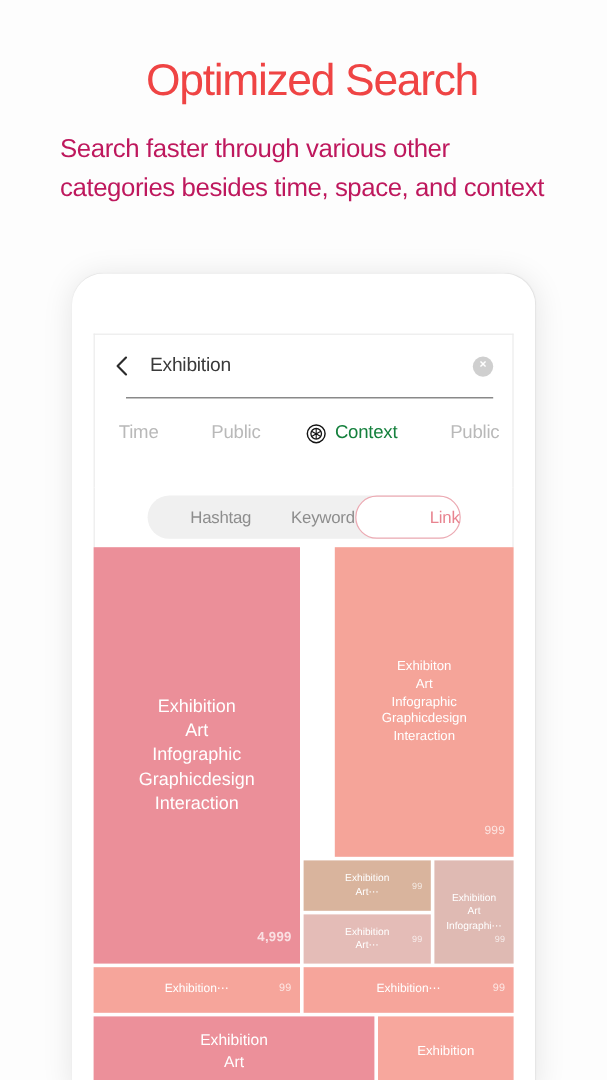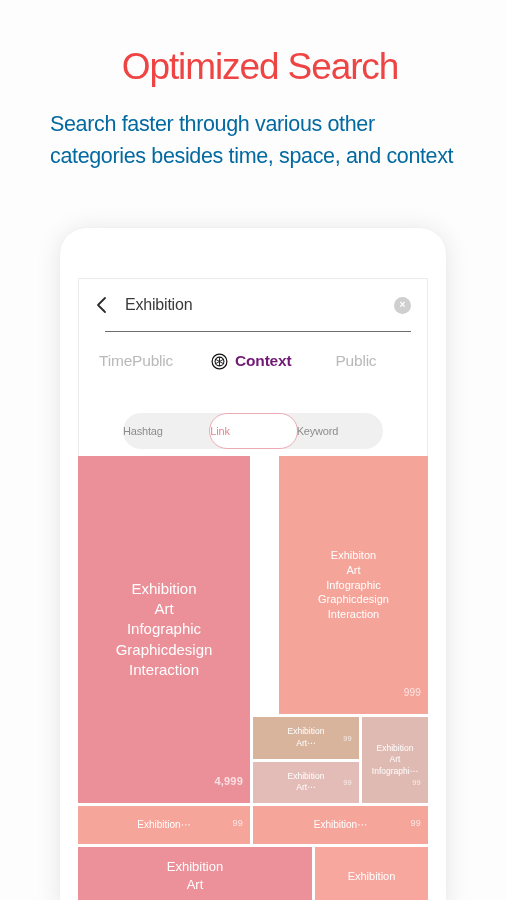--- a/index.html
+++ b/index.html
@@ -12,21 +12,21 @@
   .page { position:relative; width:506px; height:900px; background:#fdfdfd; }
 
   
   .hero { position:absolute; left:50px; top:46px; width:420px; }
   .hero-title {
     font-size:37px; font-weight:normal; letter-spacing:-1.1px;
     color:#ef4444; line-height:1.12;text-align:center;
   }
   .hero-sub {
     margin-top:22px;
-    font-size:21.5px; font-weight:400; color:#0369a1;
+    font-size:21.5px; font-weight:400; color:#be185d;
     line-height:1.47; letter-spacing:-0.35px;
   }
 
   
   .phone {
     position:absolute; left:60px; top:228px;
     width:386px; height:680px;
     background:#ffffff;
     border-radius:26px 26px 0 0;
     box-shadow:0 2px 26px rgba(0,0,0,0.10), 0 0 1px rgba(0,0,0,0.08);
@@ -54,37 +54,37 @@
     background:#cfcfcf; display:flex; align-items:center; justify-content:center;
     color:#ffffff; font-size:10px; line-height:1; font-weight:bold;
   }
   .search-underline { height:1px; background:#6d6d6d; margin:0 16px 0 26px; }
 
   .tabs { display:flex; align-items:center; height:58px; padding:0 20px; gap:0; }
   .tab {
     font-size:15.5px; color:#b9b9b9; letter-spacing:-0.2px;
     display:flex; align-items:center; white-space:nowrap;
   }
-  .tab.t-time   { }
+  .tab.t-time   { margin-right:44px; }
   .tab.t-space  { margin-right:38px; }
-  .tab.t-context{ margin-right:44px; color:#701a75; font-weight:bold; }
+  .tab.t-context{ margin-right:44px; color:#15803d; font-weight:normal; }
   .ctx-icon { width:17px; height:17px; margin-right:7px; flex:0 0 auto; }
 
   
   .seg-wrap {
     position:absolute; left:18px; top:178px; width:350px; height:50px;
     background:#fff; border-left:1px solid #ececec; border-right:1px solid #ececec;
     display:flex; align-items:center; justify-content:center;
   }
   .seg {
     width:260px; height:36px; border-radius:18px; background:#f0f0f0;
     display:flex; align-items:center; position:relative;
   }
   .seg-item {
-    flex:1 1 0; text-align:left; font-size:11px; color:#8d8d8d;
+    flex:1 1 0; text-align:right; font-size:14px; color:#8d8d8d;
     letter-spacing:-0.2px; line-height:36px; z-index:2;
   }
   .seg-item.active {
     color:#e8838f; background:#ffffff;
     border:1px solid #ecaab3; border-radius:18px;
     line-height:34px; margin-right:-1px;
   }
 
   
   .treemap {
@@ -177,22 +177,22 @@
         </div>
         <div class="tab t-public">
           <span>Public</span>
         </div>
       </div>
     </div>
 
     <div class="seg-wrap">
       <div class="seg">
         <div class="seg-item">Hashtag</div>
+        <div class="seg-item">Keyword</div>
         <div class="seg-item active">Link</div>
-        <div class="seg-item">Keyword</div>
       </div>
     </div>
 
     <div class="treemap">
 
       <div class="tm-main">
         <div class="tm-col-l">
           <div class="tile tile-a" style="flex:1 1 auto">
             <span class="tile-label">Exhibition<br>Art<br>Infographic<br>Graphicdesign<br>Interaction</span>
             <span class="tile-count">4,999</span>

